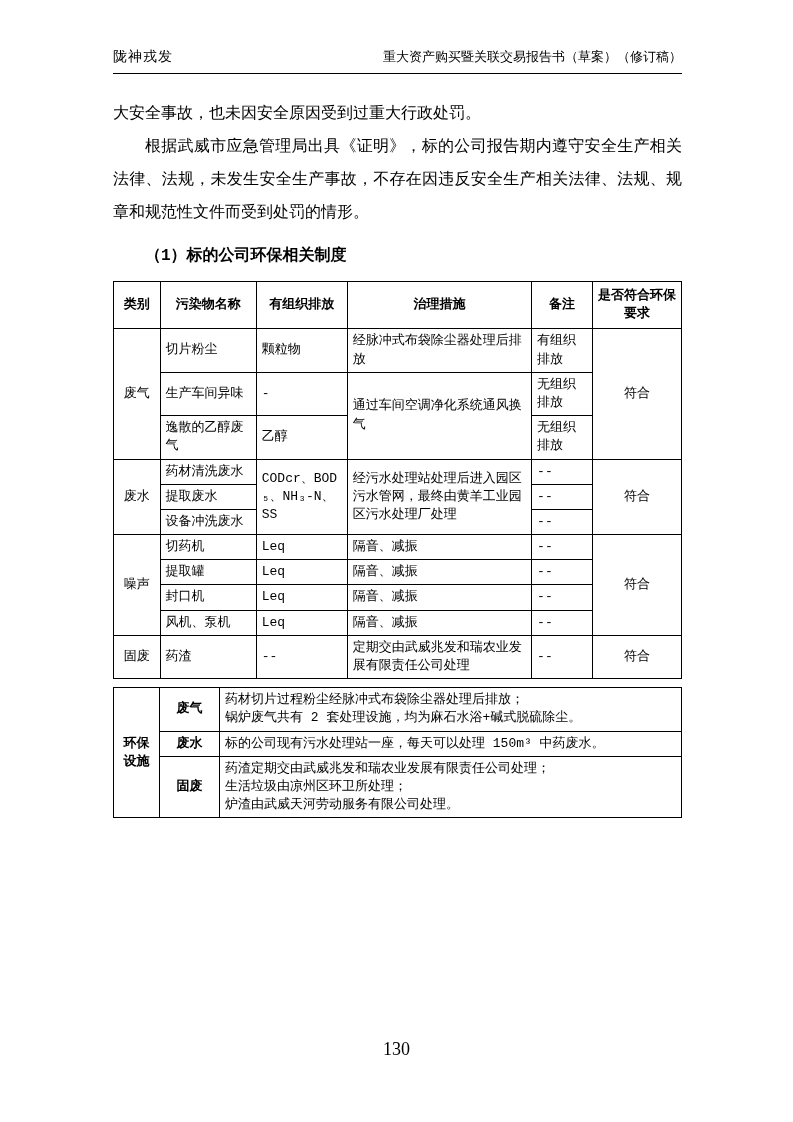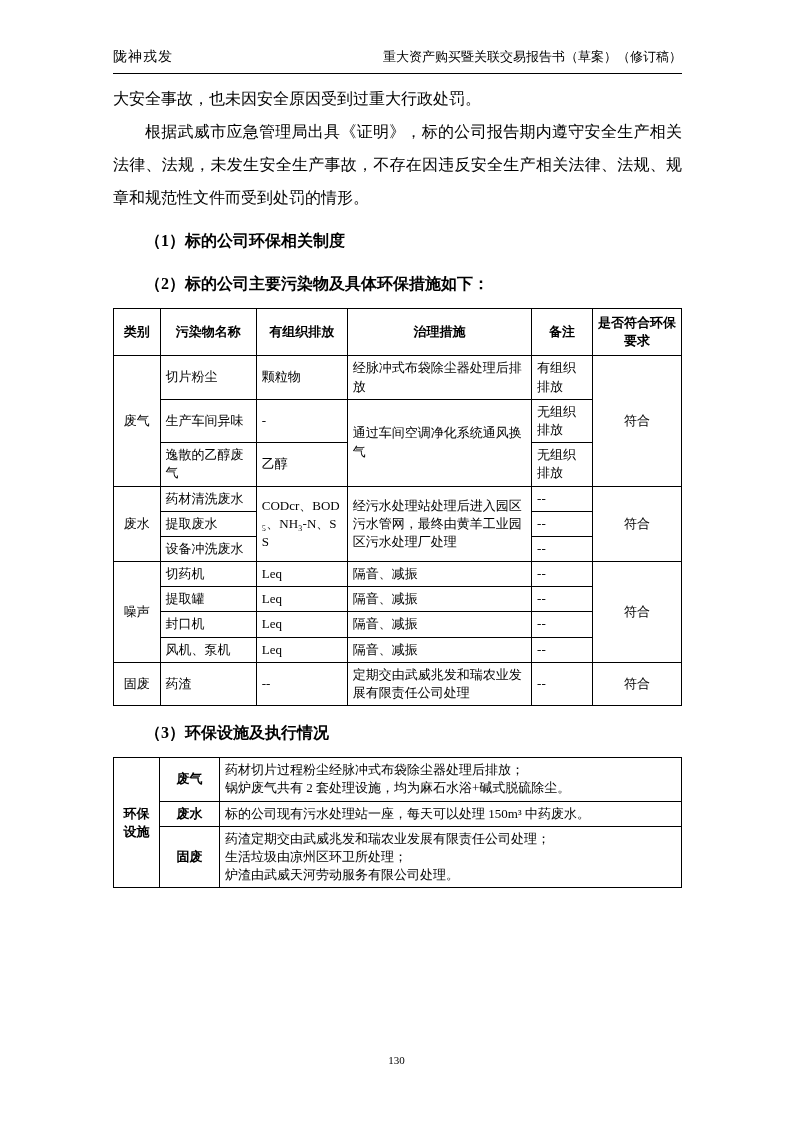--- a/index.html
+++ b/index.html
@@ -12,21 +12,21 @@
     padding: 48px 111px 6px 113px;
     overflow: hidden;
   }
   .page-header {
     display: flex; justify-content: space-between; align-items: flex-end;
     border-bottom: 1px solid #000;
     padding-bottom: 7px;
   }
   .hdr-left { font-size: 14px; letter-spacing: 1px; }
   .hdr-right { font-size: 13px; font-family: Liberation Serif, serif; }
-  .content { margin-top: 8px; }
+  .content { margin-top: 24px; font-family: Liberation Mono, monospace; }
   .para {
     font-size: 16px; line-height: 33px;
     text-align: justify; text-indent: 2em;
   }
   .no-indent { text-indent: 0; }
   .heading {
     font-size: 16px; font-weight: bold;
     line-height: 33px; text-indent: 2em;
     margin-top: 10px; margin-bottom: 2px;
   }
@@ -41,43 +41,42 @@
     padding: 3px 5px;
     vertical-align: middle;
     text-align: left;
     word-break: break-all;
   }
   th { font-weight: bold; text-align: center; padding: 5px 3px; }
   td.center { text-align: center; }
   td.bold { font-weight: bold; }
   td.multiline { white-space: pre-line; }
   .page-footer {
-    position: absolute; bottom: 56px; left: 0; right: 0;
-    text-align: center; font-size: 11px;
+    position: absolute; bottom: 62px; left: 0; right: 0;
+    text-align: center; font-size: 18px;
   }
 </style>
 </head>
 <body>
 
 <div class="page">
 
   <header class="page-header">
     <span class="hdr-left">陇神戎发</span>
     <span class="hdr-right">重大资产购买暨关联交易报告书（草案）（修订稿）</span>
   </header>
 
   <main class="content">
 
     <p class="para no-indent">大安全事故，也未因安全原因受到过重大行政处罚。</p>
     <p class="para">根据武威市应急管理局出具《证明》，标的公司报告期内遵守安全生产相关法律、法规，未发生安全生产事故，不存在因违反安全生产相关法律、法规、规章和规范性文件而受到处罚的情形。</p>
 
     <p class="heading">（1）标的公司环保相关制度</p>
 
 
-    <p class="heading">（2）标的公司主要污染物及具体环保措施如下：</p>
 
     <table>
       <colgroup>
         <col style="width:46px">
           <col style="width:95px">
           <col style="width:90px">
         <col style="width:182px">
           <col style="width:60px">
           <col style="width:88px">
       </colgroup>
@@ -161,21 +160,20 @@
           <td class="center">固废</td>
           <td>药渣</td>
           <td>--</td>
           <td>定期交由武威兆发和瑞农业发展有限责任公司处理</td>
           <td>--</td>
           <td class="center">符合</td>
         </tr>
       </tbody>
     </table>
 
-    <p class="heading">（3）环保设施及执行情况</p>
 
     <table>
       <colgroup>
         <col style="width:46px">
           <col style="width:60px">
           <col>
       </colgroup>
       <tbody>
         <tr>
           <td rowspan="3" class="center bold">环保设施</td>

